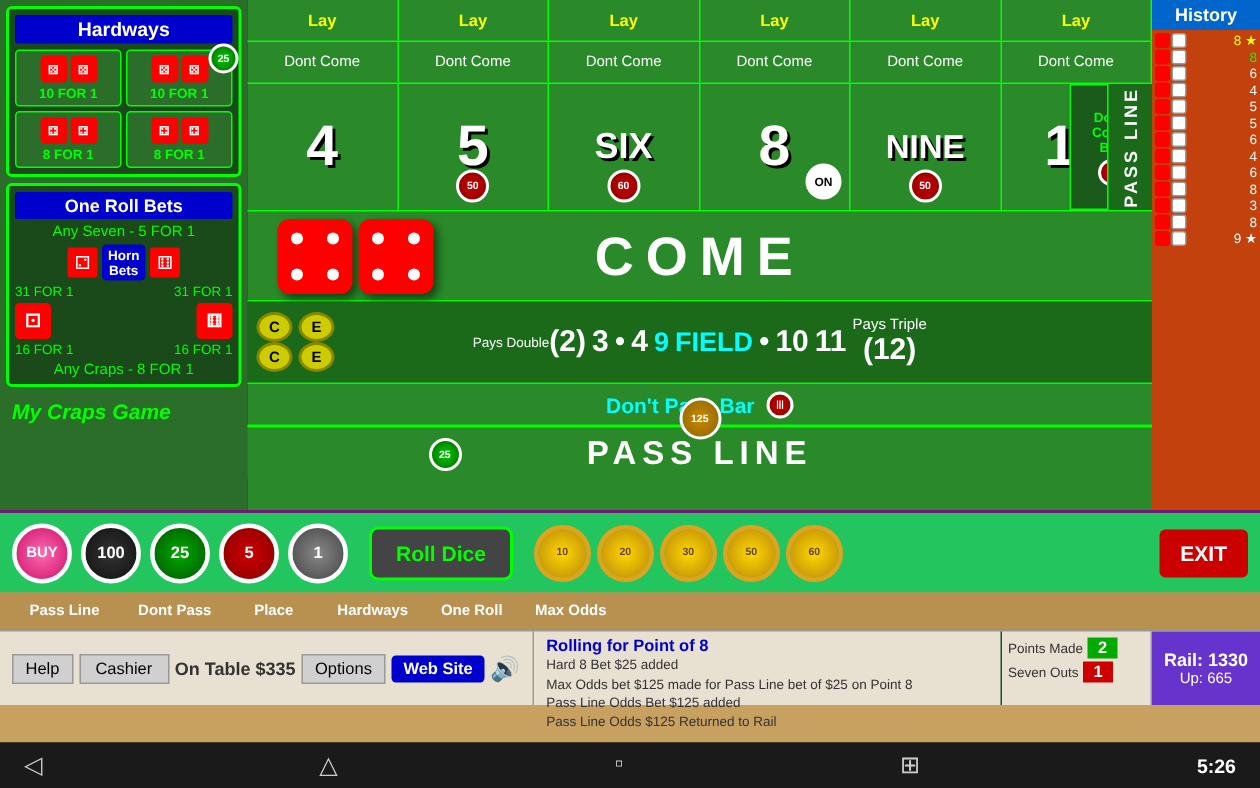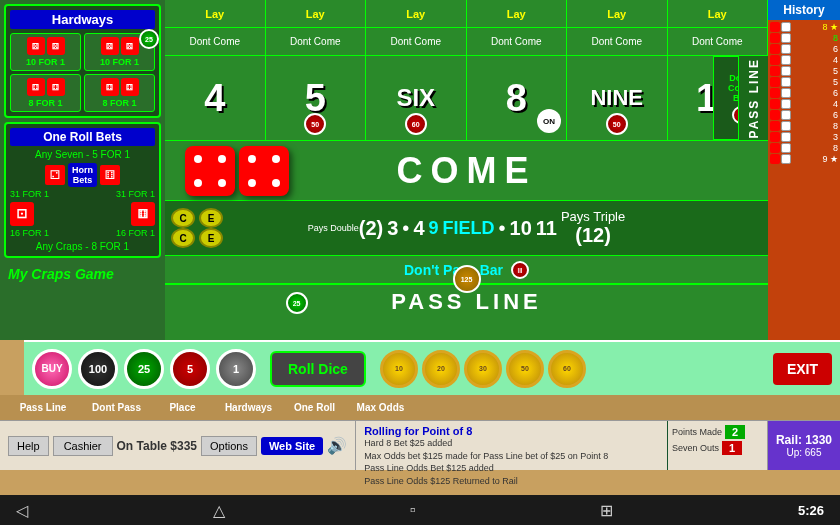--- a/index.html
+++ b/index.html
@@ -85,21 +85,21 @@
     .history-item { display: flex; align-items: center; justify-content: space-between; margin-bottom: 1px; }
     .history-dice { display: flex; gap: 1px; }
     .h-die { width: 10px; height: 10px; background: red; border-radius: 2px; }
     .h-die-w { width: 10px; height: 10px; background: white; border-radius: 2px; border: 1px solid #999; }
     .history-num { color: white; font-size: 9px; text-align: right; min-width: 16px; }
 
     
     .bottom-controls { height: 155px; background: #c8a060; display: flex; flex-direction: column; }
 
     
-    .chips-row { height: 55px; display: flex; align-items: center; padding: 4px 8px; gap: 6px; background: #86efac; border-top: 2px solid #ffffff; margin-left: 24px; }
+    .chips-row { height: 55px; display: flex; align-items: center; padding: 4px 8px; gap: 6px; background: #22c55e; border-top: 2px solid #701a75; }
 
     
     .chip-btn { width: 40px; height: 40px; border-radius: 50%; border: 3px solid white; cursor: pointer; display: flex; align-items: center; justify-content: center; font-weight: bold; font-size: 11px; color: white; }
     .chip-buy { background: radial-gradient(circle, #ff69b4, #cc1166); font-size: 10px; }
     .chip-100 { background: radial-gradient(circle, #333, #111); }
     .chip-25g { background: radial-gradient(circle, #00aa00, #005500); }
     .chip-5 { background: radial-gradient(circle, #cc0000, #880000); }
     .chip-1 { background: radial-gradient(circle, #888, #444); }
 
     .roll-dice-btn { background: #444; color: #00ff00; font-weight: bold; font-size: 14px; padding: 8px 16px; border: 2px solid #00ff00; border-radius: 6px; cursor: pointer; margin-left: 8px; }
@@ -395,21 +395,21 @@
           </div>
           <span class="field-num">3</span>
           <span class="dot">•</span>
           <span class="field-num">4</span>
           <span class="field-label">9</span>
           <span class="field-label">FIELD</span>
           <span class="dot">•</span>
           <span class="field-num">10</span>
           <span class="field-num">11</span>
           <div style="display:flex;flex-direction:column;align-items:center;">
-            <span style="color:white;font-size:13px;">Pays Triple</span>
+            <span style="color:white;font-size:10px;">Pays Triple</span>
             <span class="field-num">(12)</span>
           </div>
         </div>
 
         <div class="col-c-e" style="position:absolute;left:4px;">
           <div class="ce-badge">C</div>
           <div class="ce-badge">C</div>
         </div>
         <div class="col-c-e" style="position:absolute;left:32px;">
           <div class="ce-badge">E</div>

